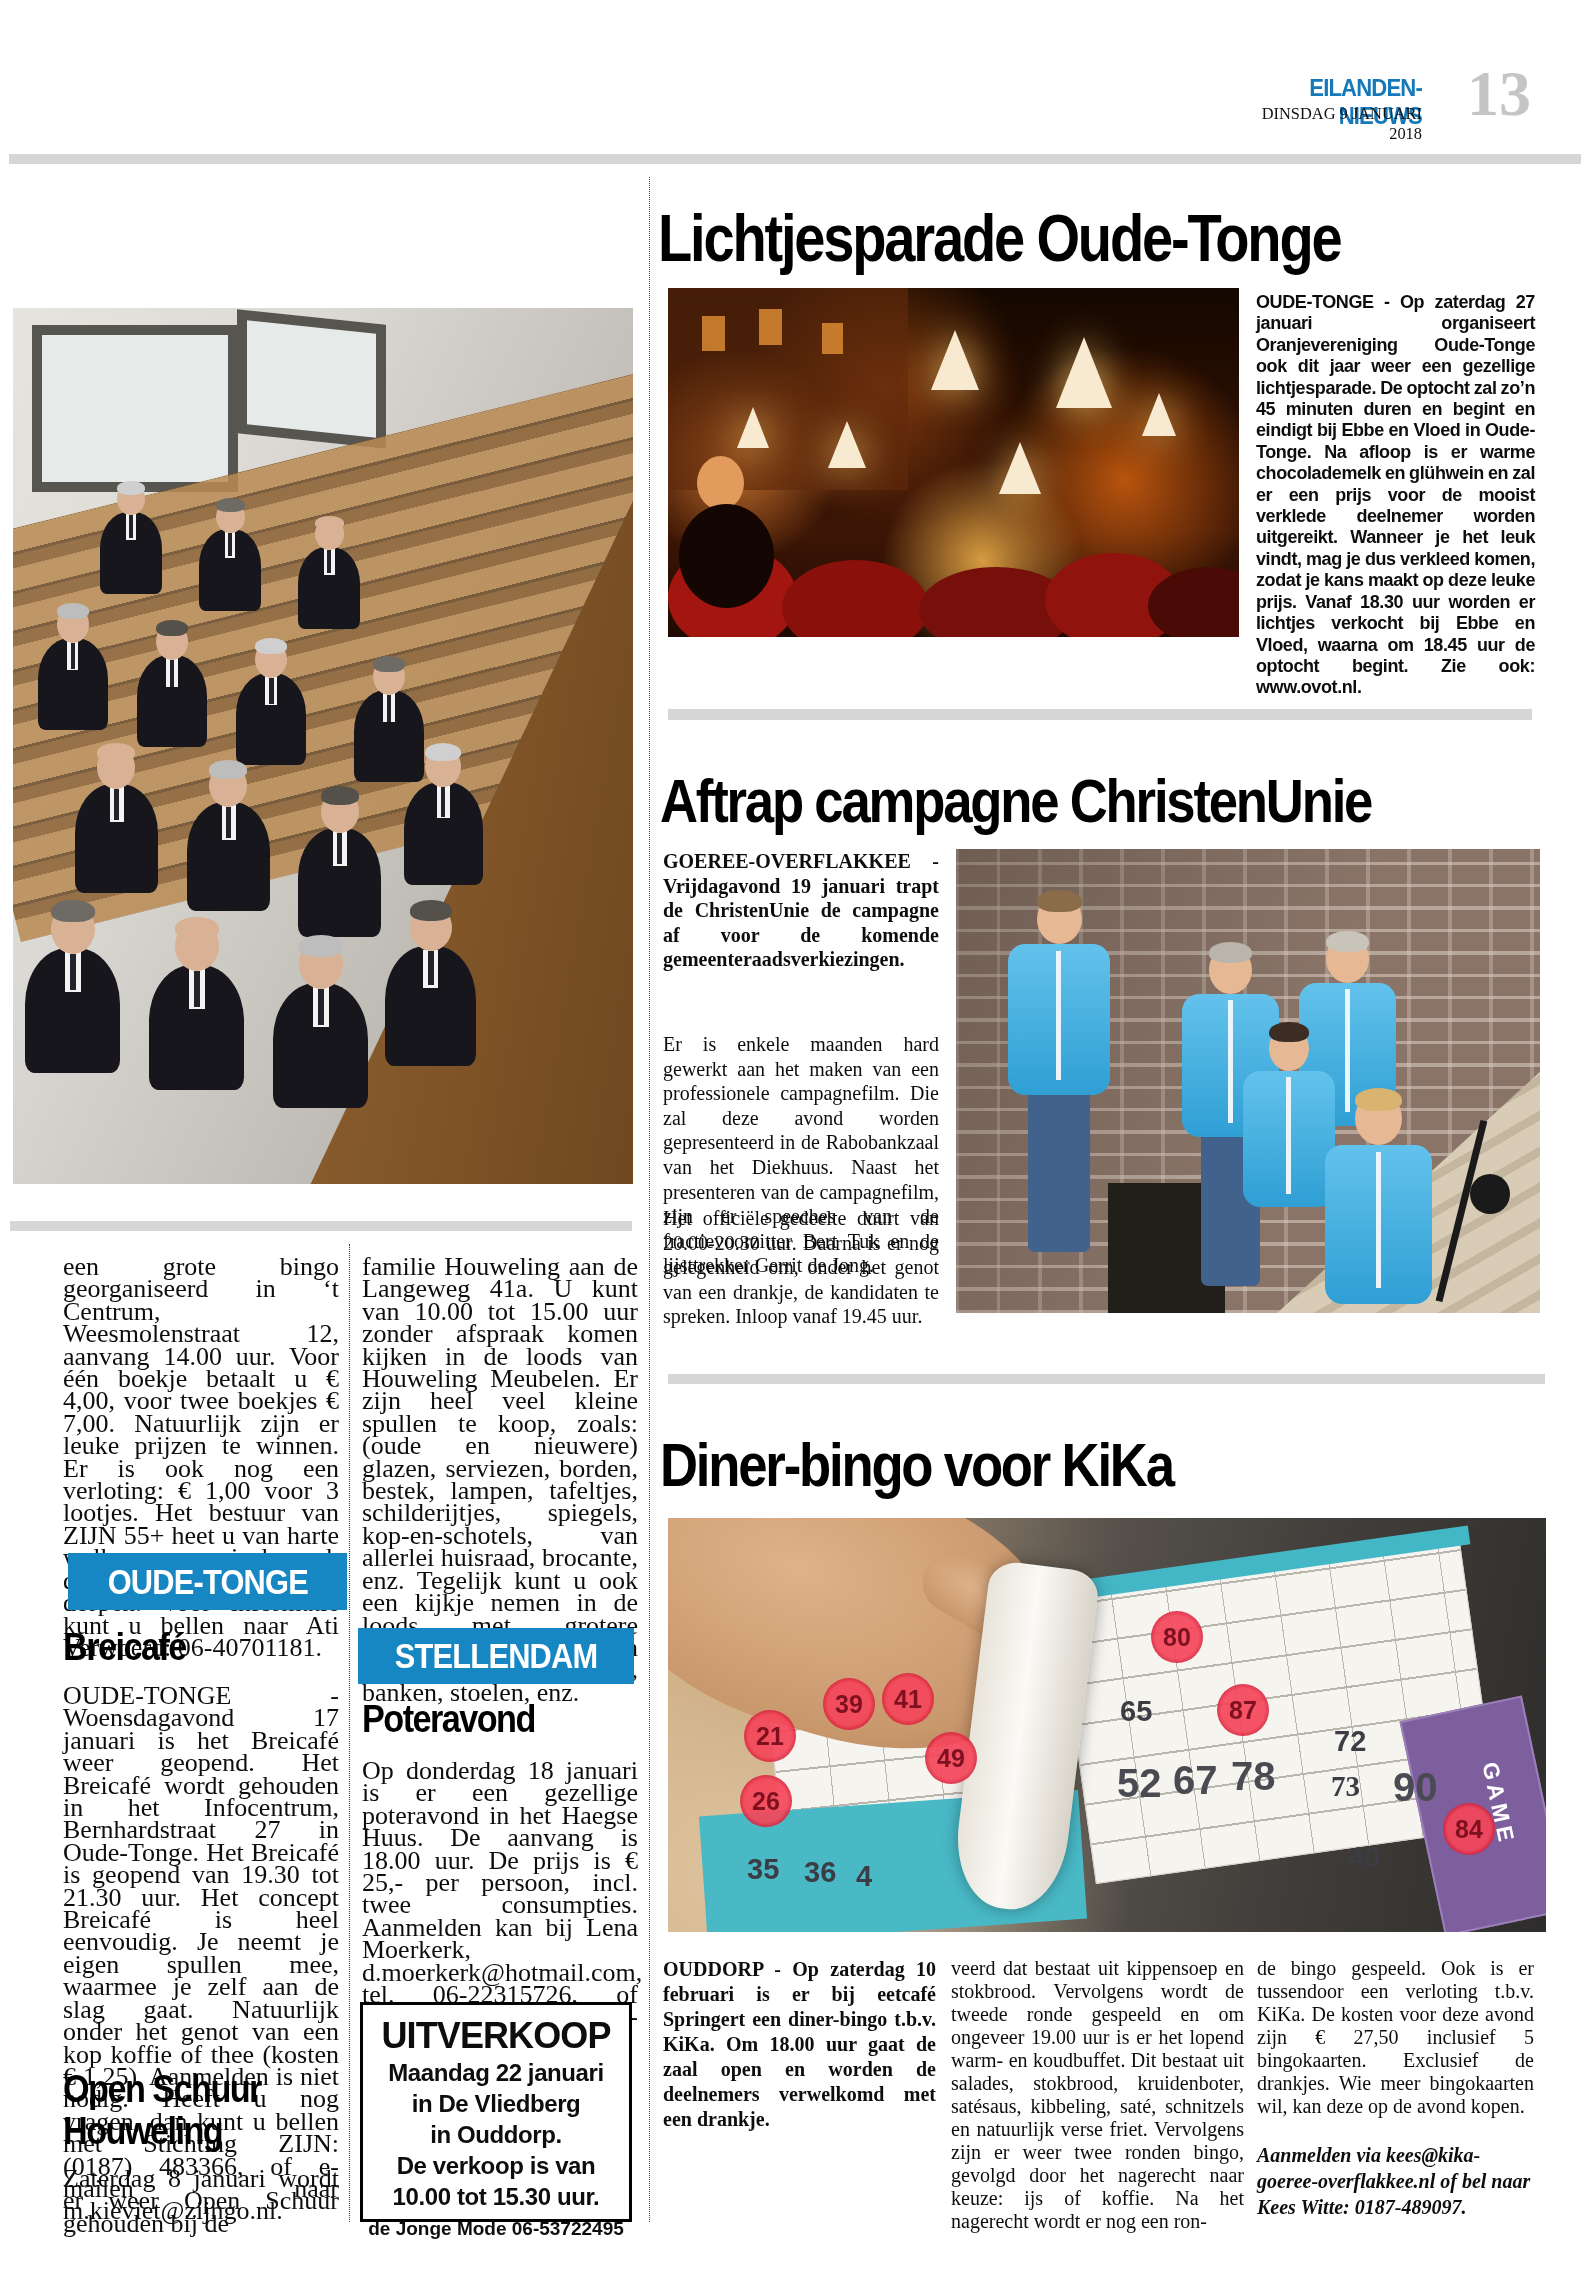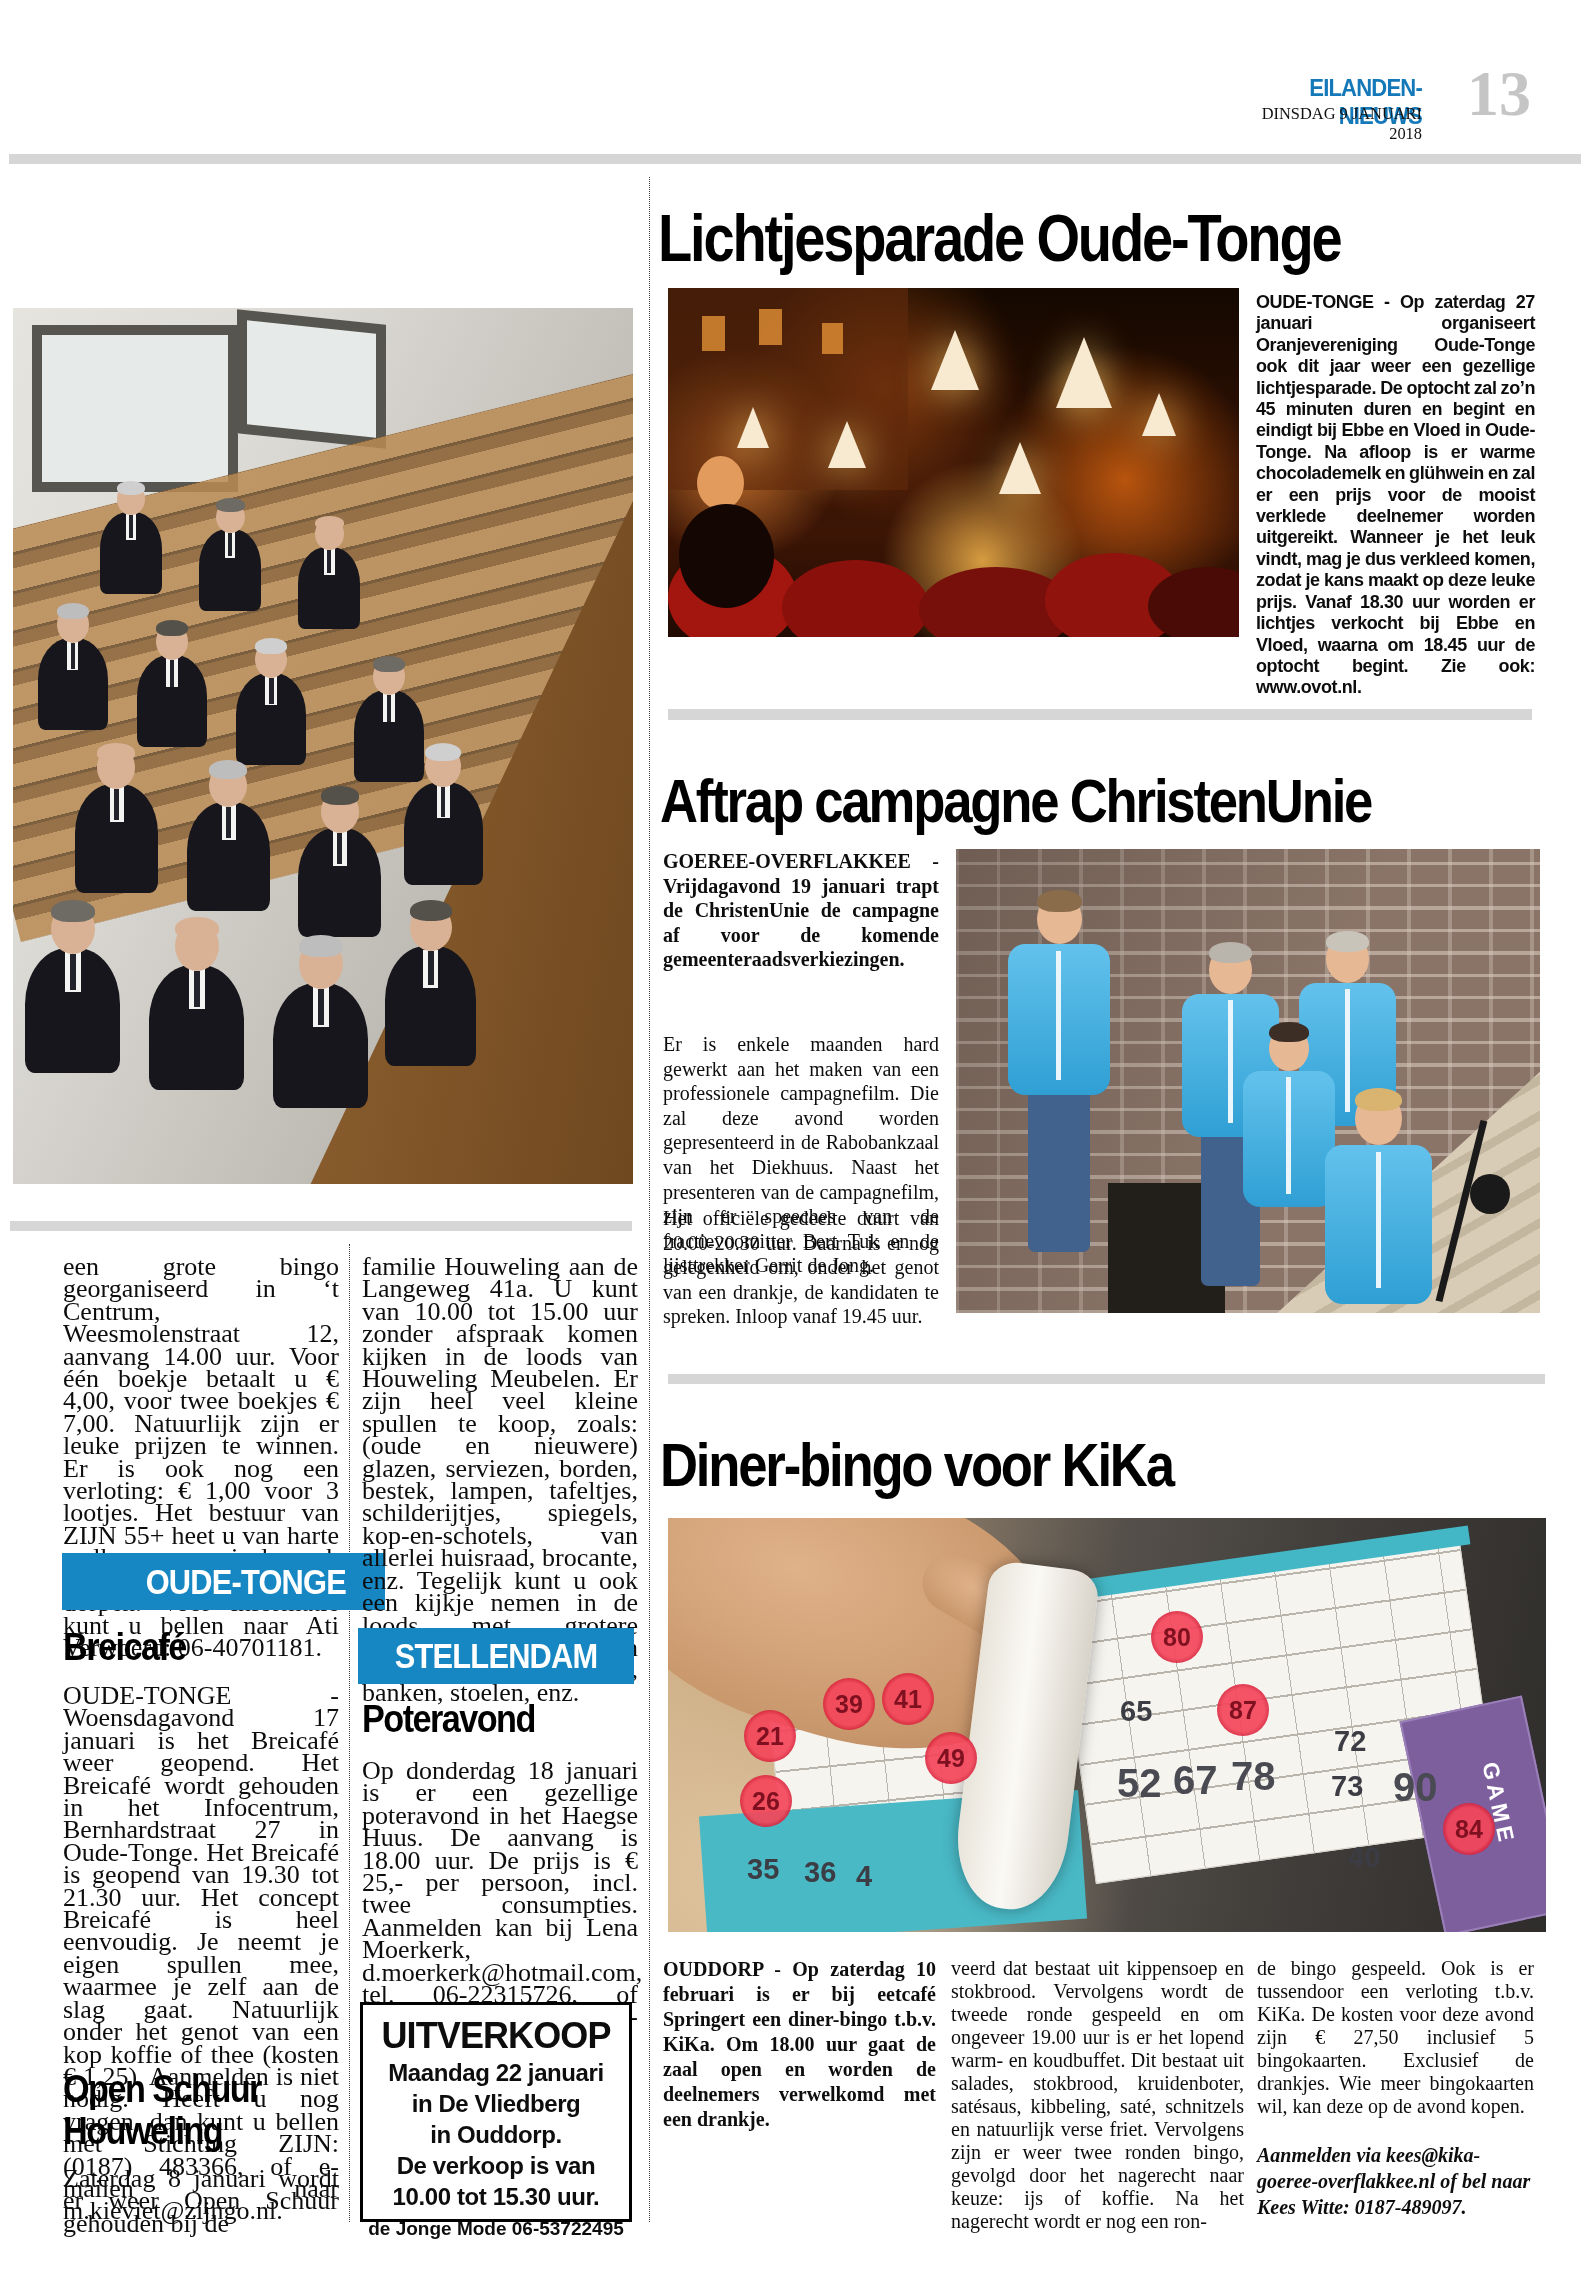--- a/index.html
+++ b/index.html
@@ -293,21 +293,21 @@
         <div class="shirt" style="left:38px;top:46px;width:15px;height:38px;"></div>
         <div class="tie" style="left:43px;top:47px;width:5.7px;height:34px;"></div>
         <div class="head" style="left:25px;top:0;width:42px;height:47px;"></div>
         <div class="hair" style="left:25px;top:-3.8px;width:42px;height:21px;background:#54504a;"></div>
       </div>
     </div>
   <div class="hr" style="left:10.4px;top:1221px;width:622px;height:10.4px;"></div>
 
   <div class="serif-col" style="left:63px;top:1256px;width:276px;">een grote bingo georganiseerd in ‘t Centrum, Weesmolenstraat 12, aanvang 14.00 uur. Voor één boekje betaalt u € 4,00, voor twee boekjes € 7,00. Natuurlijk zijn er leuke prijzen te winnen. Er is ook nog een verloting: € 1,00 voor 3 lootjes. Het bestuur van ZIJN 55+ heet u van harte welkom, speciaal ook diegenen uit de andere dorpen. Voor informatie kunt u bellen naar Ati Verwoerd: 06-40701181.</div>
 
-  <div class="sec-label" style="left:62px;top:1553px;width:279px;height:57px;padding-left:44px;">
+  <div class="sec-label" style="left:68px;top:1553px;width:279px;height:57px;">
        <span>OUDE-TONGE</span>
     </div>
 
   <div class="sub-hl" style="left:63px;top:1626px;">Breicafé</div>
   <div class="serif-col" style="left:63px;top:1685px;width:276px;">OUDE-TONGE - Woensdagavond 17 januari is het Breicafé weer geopend. Het Breicafé wordt gehouden in het Infocentrum, Bernhardstraat 27 in Oude-Tonge. Het Breicafé is geopend van 19.30 tot 21.30 uur. Het concept Breicafé is heel eenvoudig. Je neemt je eigen spullen mee, waarmee je zelf aan de slag gaat. Natuurlijk onder het genot van een kop koffie of thee (kosten € 1,25). Aanmelden is niet nodig. Heeft u nog vragen, dan kunt u bellen met Stichting ZIJN: (0187) 483366, of e-mailen naar m.kieviet@zijngo.nl.</div>
 
   <div class="sub-hl" style="left:63px;top:2068px;">Open Schuur
 Houweling</div>
   <div class="serif-col" style="left:63px;top:2168px;width:276px;">Zaterdag 8 januari wordt er weer Open Schuur gehouden bij de</div>
 
@@ -363,21 +363,21 @@
         <span class="bnum">80</span>
       </div>
       <span class="bnum" style="left: 452px; top: 177px; position: absolute;">65</span>
       <div class="daubc" style="left:549px;top:166px;">
         <span class="bnum">87</span>
       </div>
       <span class="bnum big" style="left: 449px; top: 243px; position: absolute;">52</span>
       <span class="bnum big" style="left: 505px; top: 240px; position: absolute;">67</span>
       <span class="bnum big" style="left: 563px; top: 236px; position: absolute;">78</span>
       <span class="bnum" style="left: 666px; top: 207px; position: absolute;">72</span>
-      <span class="bnum" style="left: 663px; top: 252px; position: absolute;">73</span>
+      <span class="bnum" style="left: 663px; top: 252px; position: absolute; font-family: Liberation Serif, serif;">73</span>
       <span class="bnum big" style="left: 725px; top: 247px; position: absolute;">90</span>
       <span class="bnum" style="left: 680px; top: 323px; position: absolute;">40</span>
       <span class="bnum" style="left: 79px; top: 335px; position: absolute;">35</span>
       <span class="bnum" style="left: 136px; top: 338px; position: absolute;">36</span>
       <span class="bnum" style="left: 188px; top: 342px; position: absolute;">4</span>
       <div class="daubc" style="left:775px;top:285px;">
         <span class="bnum">84</span>
       </div>
     </div>
 

